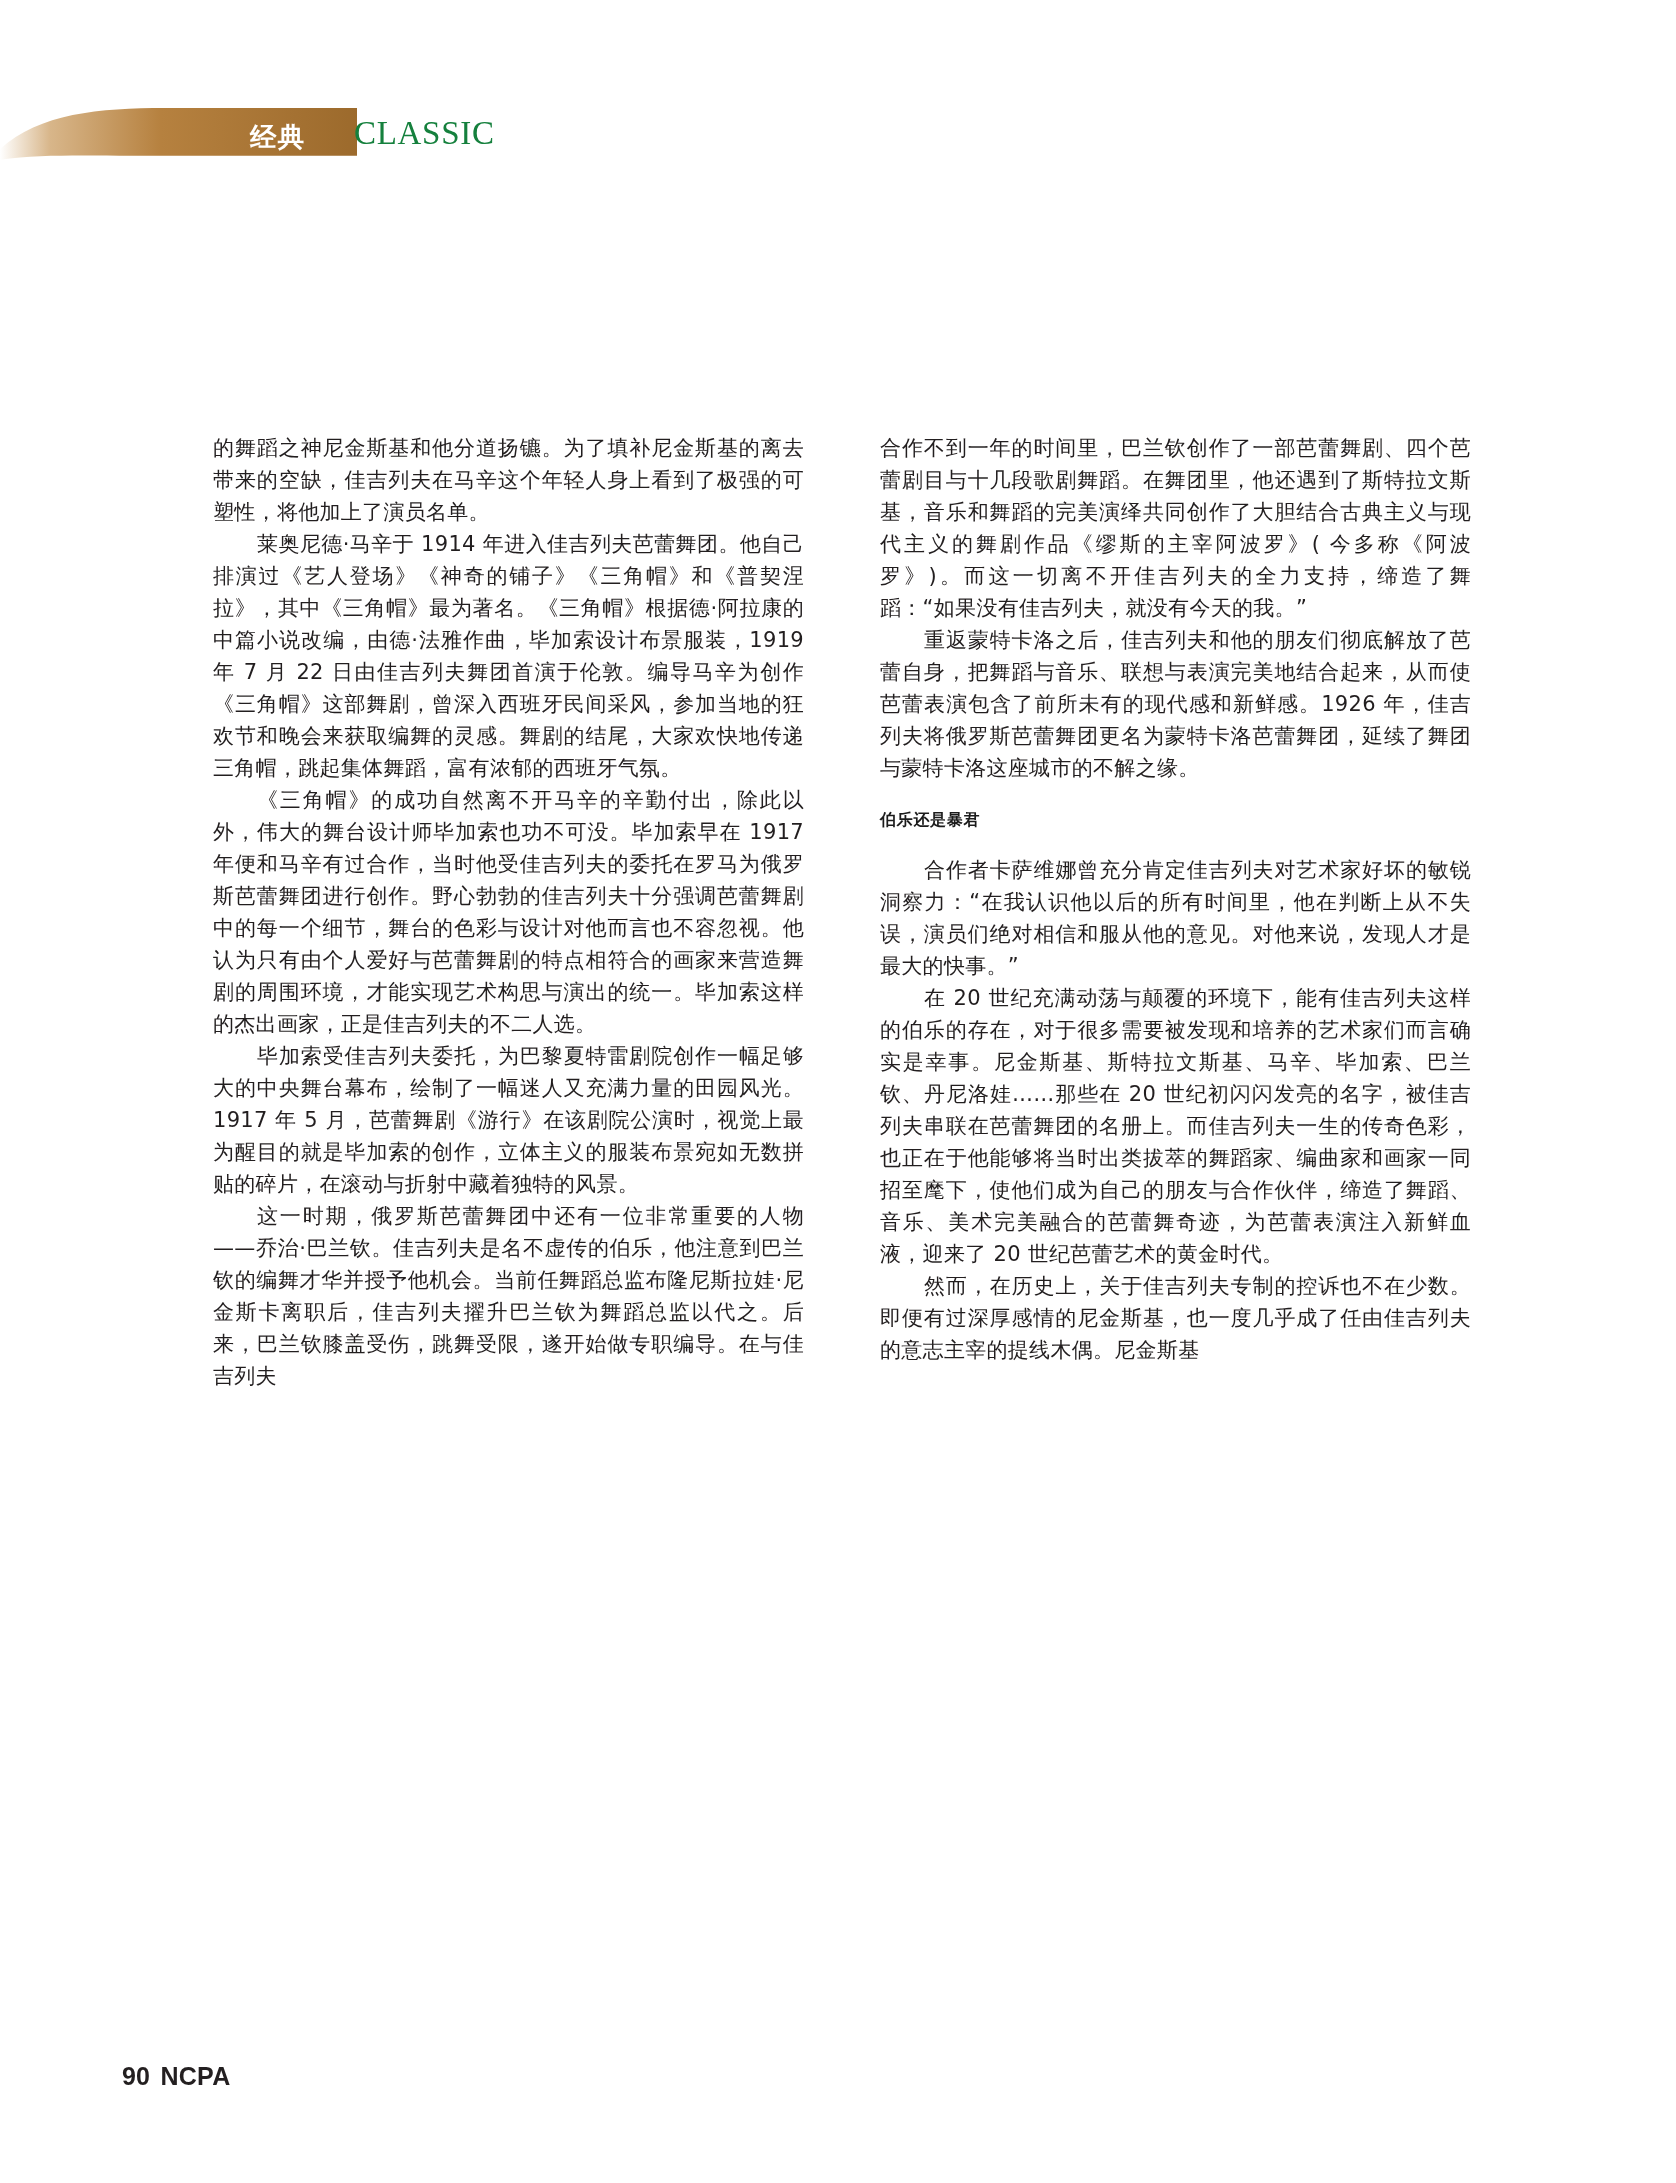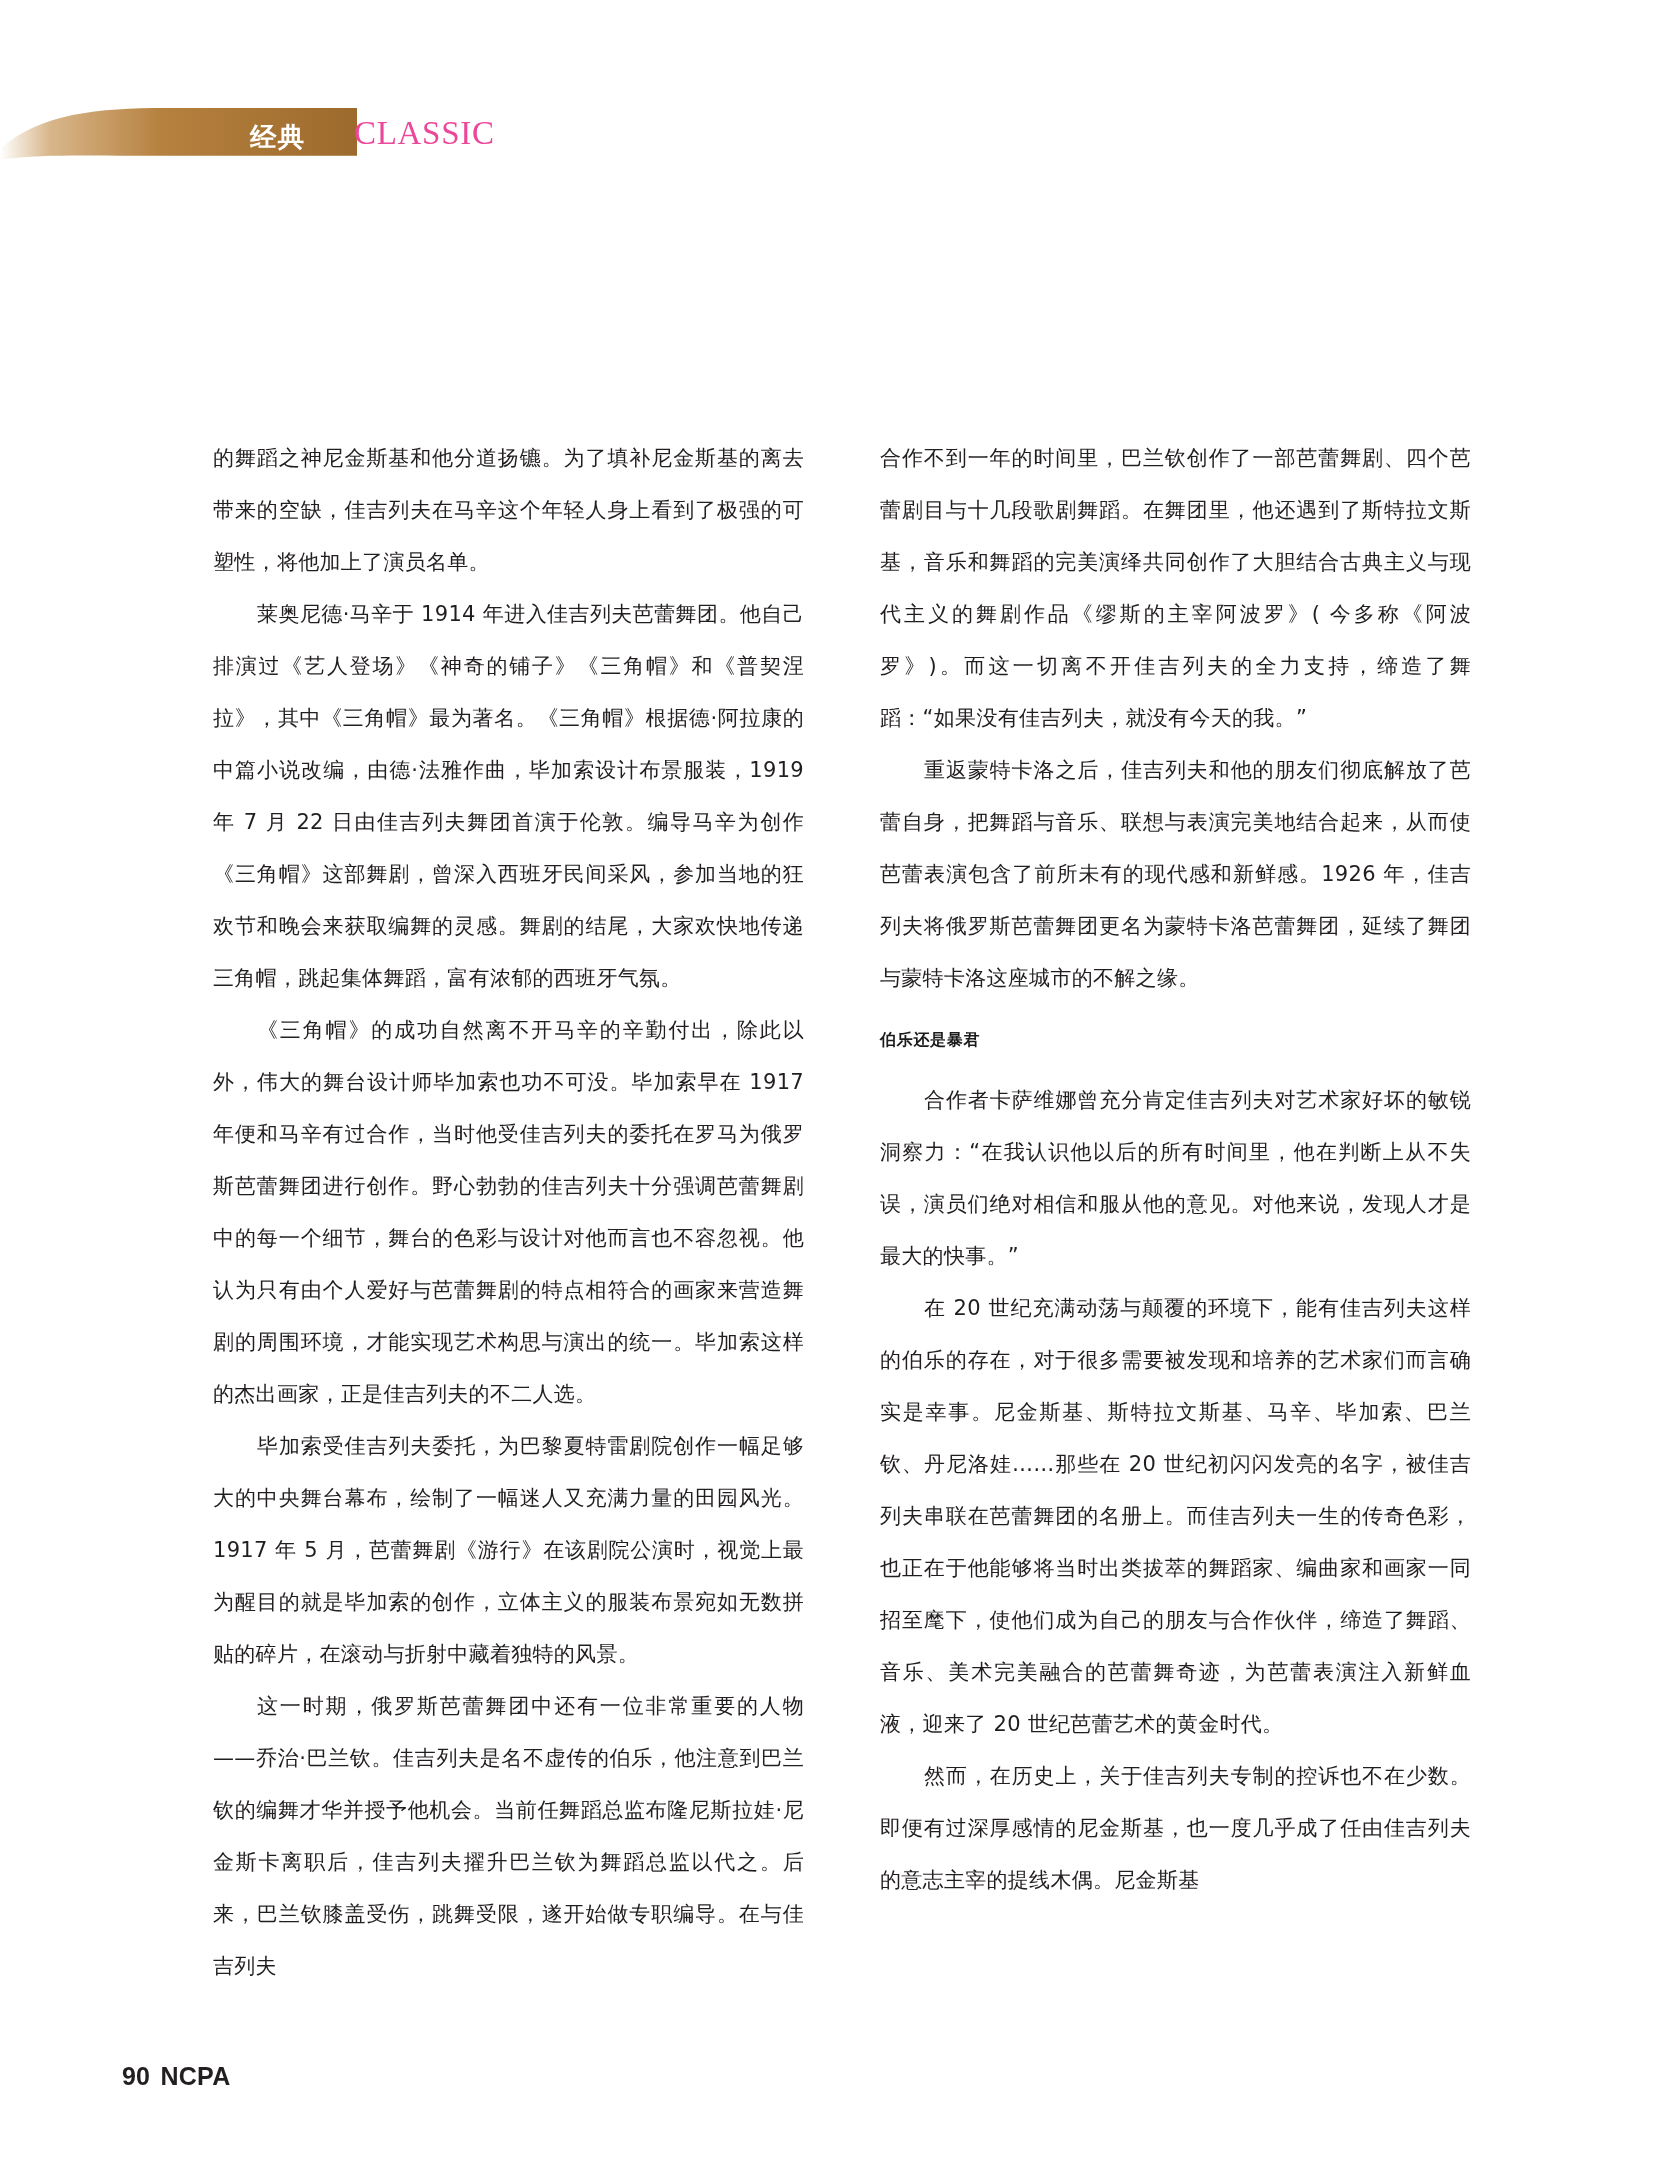--- a/index.html
+++ b/index.html
@@ -39,41 +39,41 @@
     font-weight: bold;
     color: #ffffff;
     letter-spacing: 1.3px;
     font-family: "DejaVu Sans", sans-serif;
   }
   .header-en {
     position: absolute;
     left: 354px;
     top: 16px;
     font-size: 33px;
-    color: #ec4899;
+    color: #15803d;
     letter-spacing: 0.7px;
     font-family: "Liberation Serif", serif;
   }
 
   
   .columns {
     position: absolute;
     top: 432px;
     left: 213px;
     width: 1258px;
     display: flex;
     justify-content: space-between;
   }
   .col {
     width: 591px;
   }
   .col p {
     margin: 0;
     font-size: 21px;
-    line-height: 52px;
+    line-height: 32px;
     text-align: justify;
     text-justify: inter-ideograph;
     font-family: "DejaVu Sans", "Liberation Sans", sans-serif;
     color: #221e1f;
     letter-spacing: 0.3px;
   }
   .col p.indent {
     text-indent: 44px;
   }
   .section-head {

